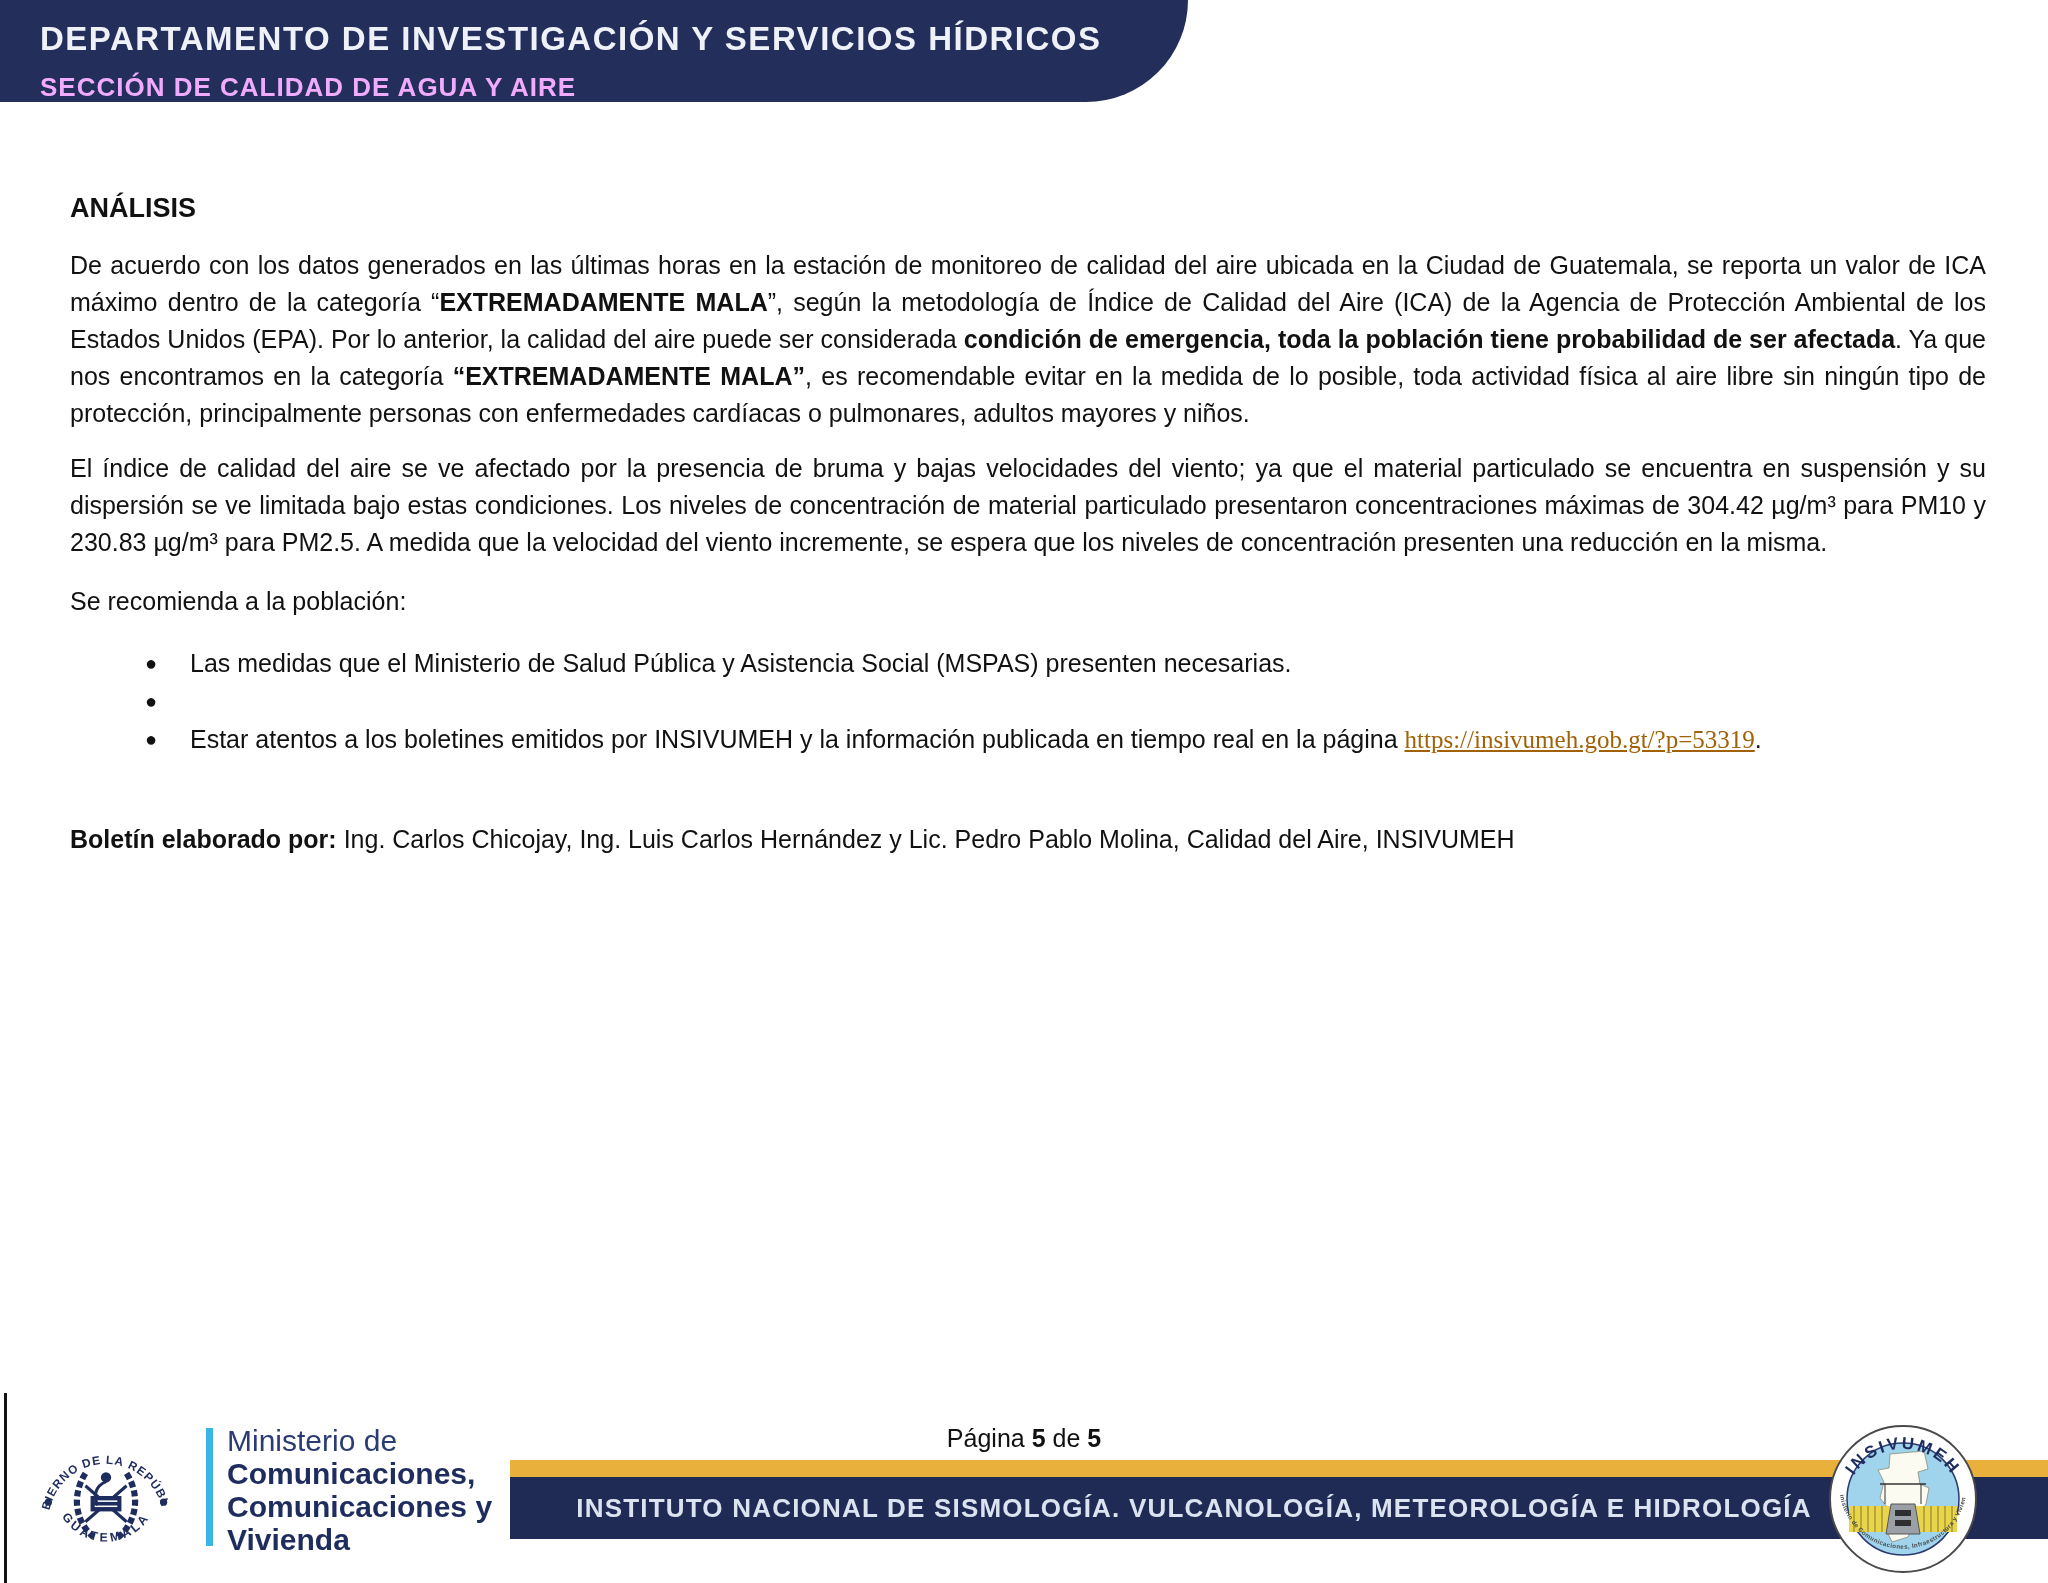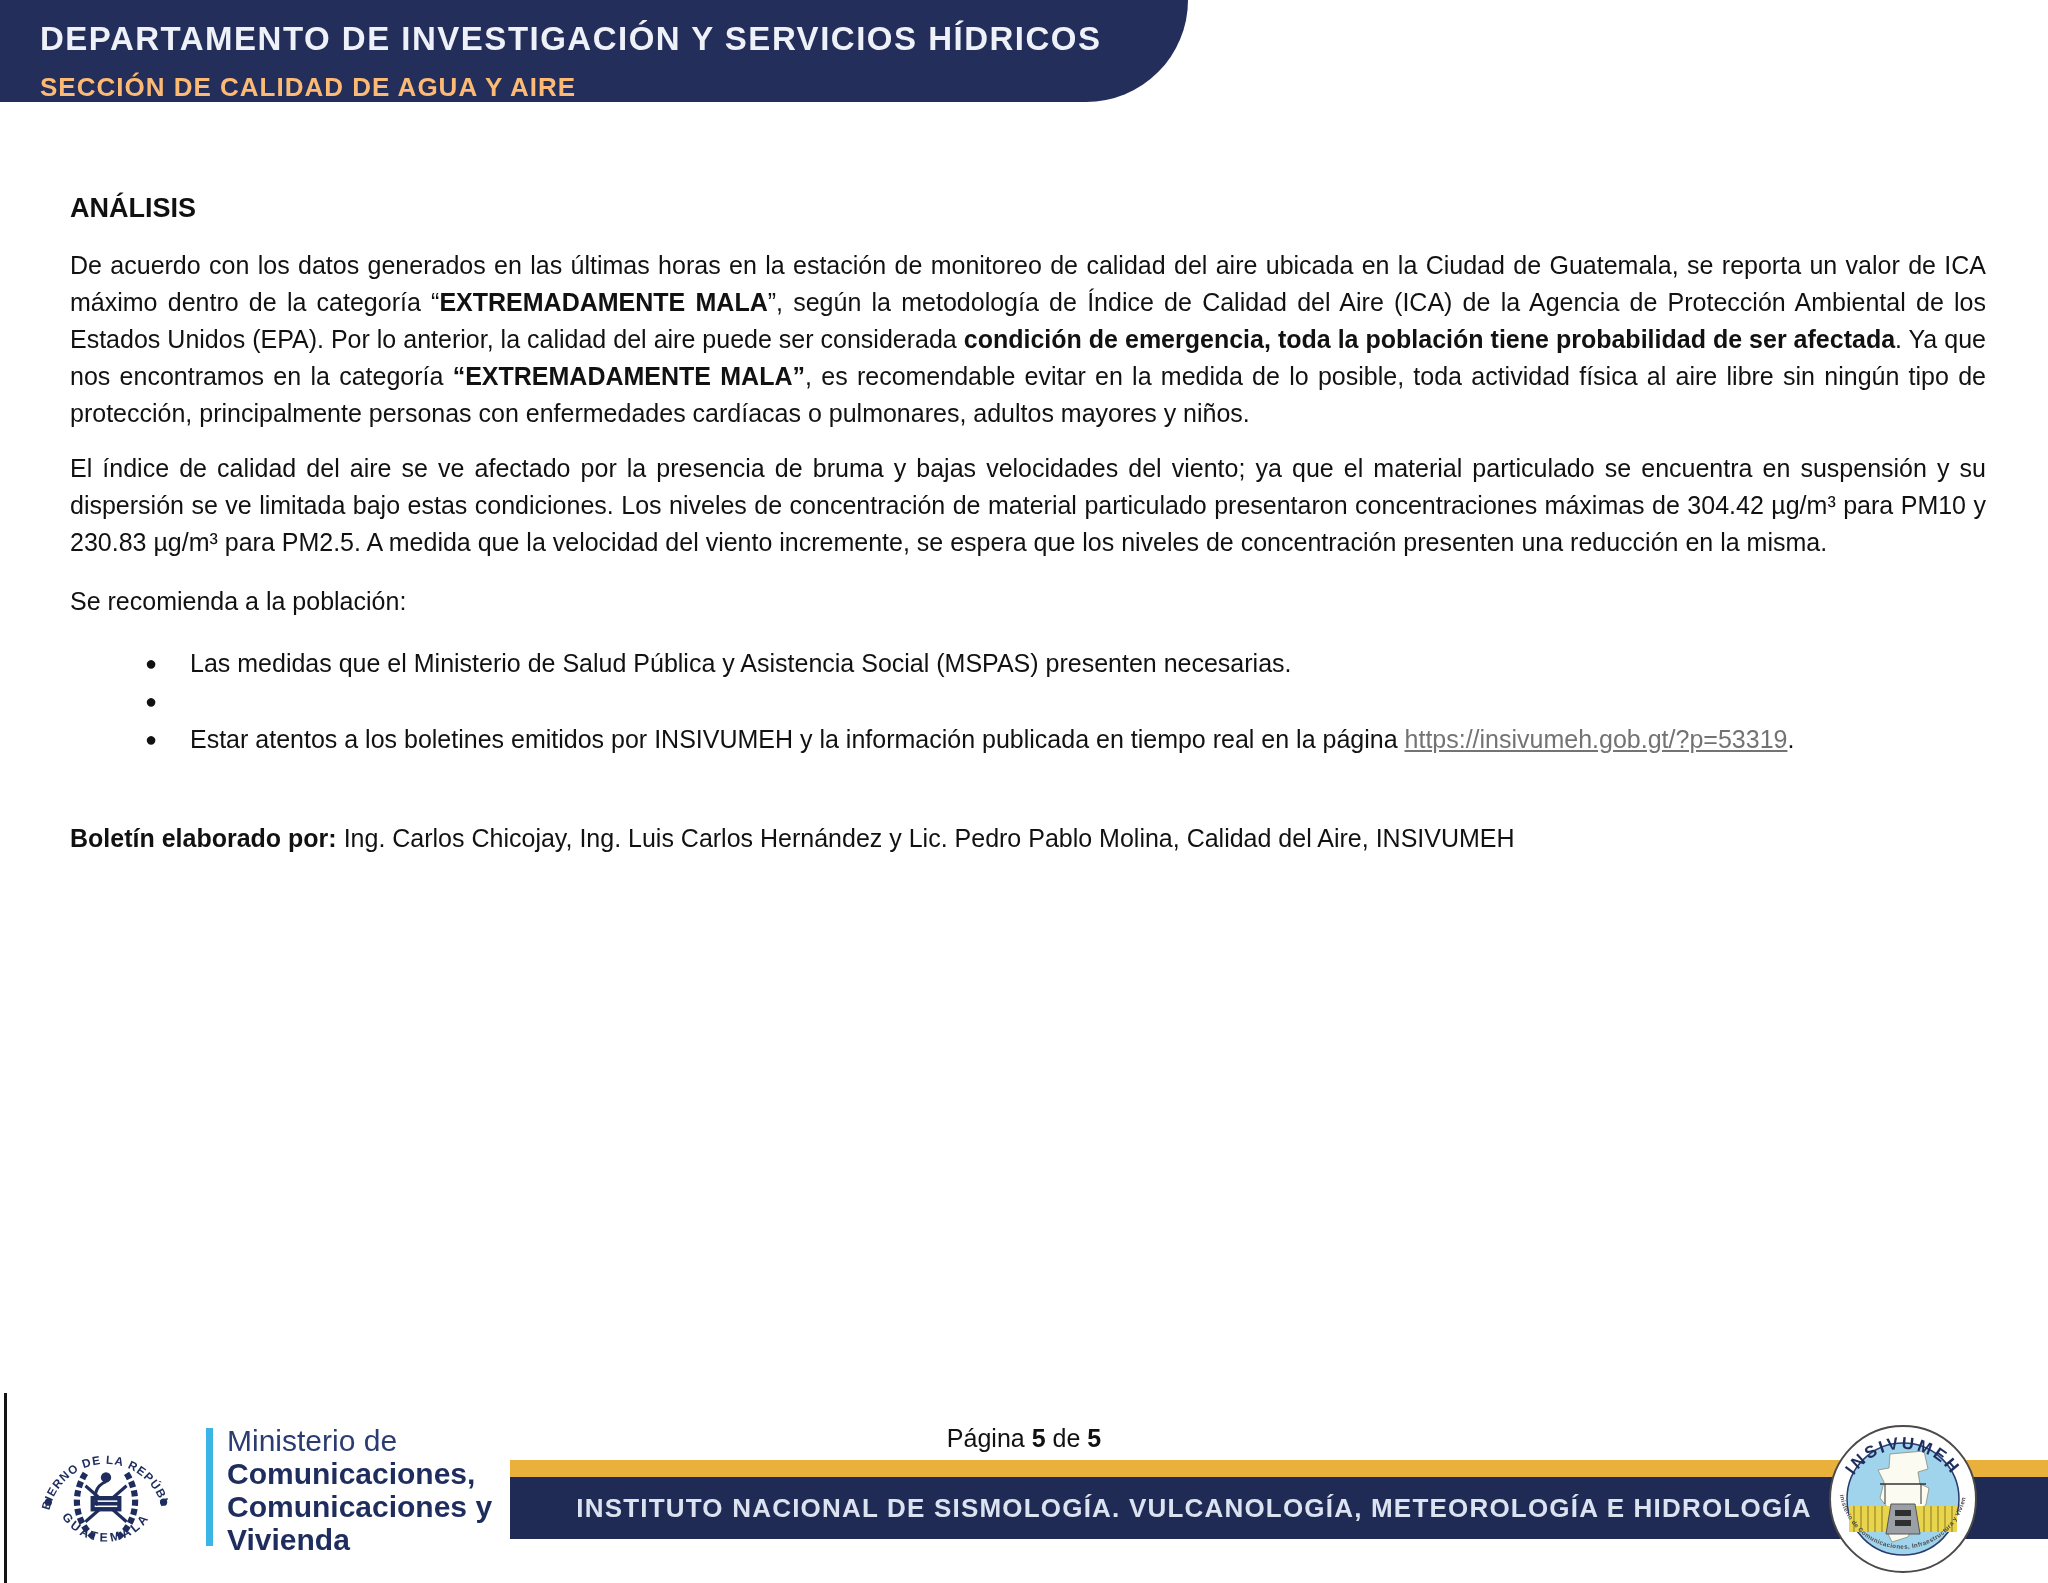--- a/index.html
+++ b/index.html
@@ -11,41 +11,41 @@
   
   .banner {
     position:absolute; left:0; top:0; width:1188px; height:102px;
     background:#232e5b; border-bottom-right-radius:110px;
     padding:20px 0 0 40px; box-sizing:border-box;
   }
   .banner .title {
     color:#eef1f8; font-size:33px; font-weight:bold; letter-spacing:1.5px;
   }
   .banner .subtitle {
-    color:#fdba74; font-size:26px; font-weight:bold; letter-spacing:1px; margin-top:14px;
+    color:#f0abfc; font-size:26px; font-weight:bold; letter-spacing:1px; margin-top:14px;
   }
 
   
   .content {
     position:absolute; left:70px; top:150px; width:1916px;
     font-size:25px; line-height:37px; color:#111;
   }
   .content h2 { font-size:27px; line-height:37px; margin:0; font-weight:bold; }
   .h-analisis { margin-top:40px !important; }
   .h-recom   { margin-top:85px !important; }
   .content p { margin:0; text-align:justify; }
   .p1 { margin-top:20px !important; }
   .p2 { margin-top:18px !important; }
   .intro { margin-top:22px !important; text-align:left !important; }
   b.inl { font-weight:bold; }
 
   ul.recs { margin:24px 0 0 0; padding:0; list-style:none; }
   ul.recs li { display:flex; line-height:38px; }
   ul.recs .dot { width:45px; margin-left:75px; font-size:20px; flex:0 0 auto; }
-  a.link { color:#737373; text-decoration:underline; }
+  a.link { color:#a16207; text-decoration:underline;font-family:Liberation Serif, serif; }
 
   .author { margin-top:62px !important; text-align:center; }
   .author .lbl { font-weight:bold; }
 
   
   .edge-line { position:absolute; left:4px; top:1393px; width:3px; height:190px; background:#141414; }
 
   .page-label {
     position:absolute; left:0; top:1424px; width:2048px; text-align:center;
     font-size:25px; color:#111; pointer-events:none;

